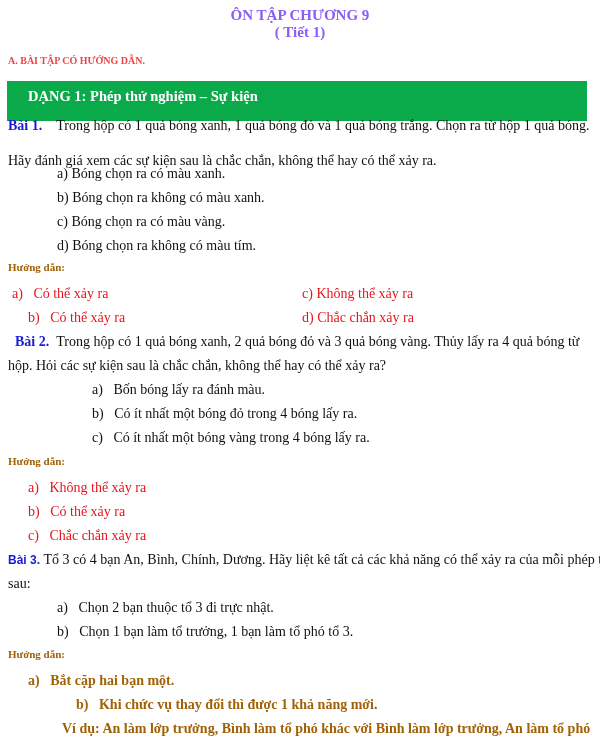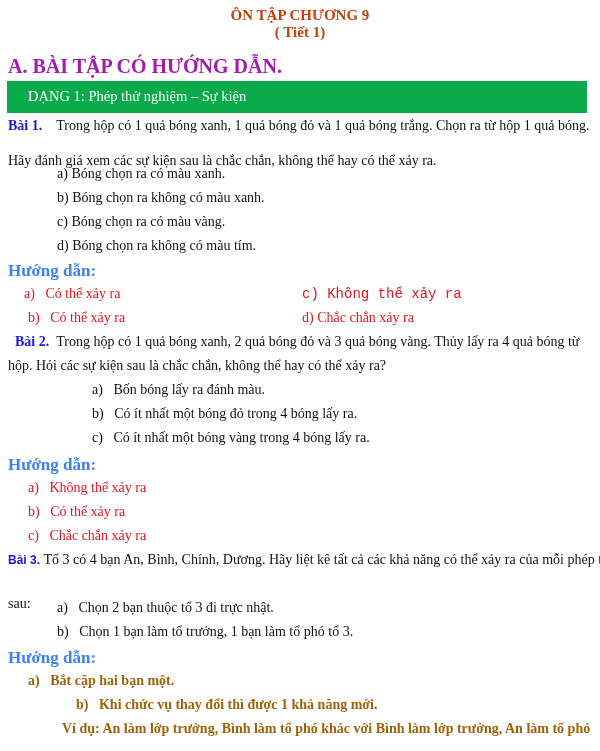--- a/index.html
+++ b/index.html
@@ -1,26 +1,26 @@
 <!DOCTYPE html>
 <html><head>
   <meta charset="utf-8">
   <style>
     html, body { margin: 0; padding: 0; background: #ffffff; }
     body { width: 600px; height: 751px; overflow: hidden; position: relative;
       font-family: "Liberation Serif", "DejaVu Serif", serif; color: #111; font-size: 14px; }
     .abs { position: absolute; white-space: nowrap; }
-    .title { left: 0; width: 600px; text-align: center; color: #c2410c; font-weight: bold; font-size: 15px; }
-    .section { color: #a21caf; font-weight: bold; font-size: 20px; }
-    .banner { left: 7px; top: 81px; width: 580px; height: 32px; background: #0aaa4b; }
+    .title { left: 0; width: 600px; text-align: center; color: #8b5cf6; font-weight: bold; font-size: 15px; }
+    .section { color: #ef4444; font-weight: bold; font-size: 10px; }
+    .banner { left: 7px; top: 81px; width: 580px; height: 40px; background: #0aaa4b; font-weight: bold; }
     .banner span { position: absolute; left: 21px; top: 7px; color: #ffffff; font-size: 14.5px; }
     .blue { color: #1a1ad6; font-weight: bold; }
     .red { color: #e8141c; }
     .redb { color: #a16207; font-weight: bold; }
-    .hd { color: #3b82f6; font-weight: bold; font-size: 17px; }
+    .hd { color: #a16207; font-weight: bold; font-size: 11px; }
     .small-blue { color: #1a1ad6; font-weight: bold; font-size: 12px; font-family: "Liberation Sans", sans-serif; }
   </style>
 </head>
 <body>
 
 <div class="abs title" style="top:7px;">ÔN TẬP CHƯƠNG 9</div>
 <div class="abs title" style="top:24px;">( Tiết 1)</div>
 
 <div class="abs section" style="left:8px; top:55px;">A. BÀI TẬP CÓ HƯỚNG DẪN.</div>
 
@@ -31,27 +31,27 @@
 <div class="abs" style="left:8px; top:118px;">
   <span class="blue">Bài 1.</span>&nbsp;&nbsp;&nbsp;&nbsp;<span>Trong hộp có 1 quả bóng xanh, 1 quả bóng đỏ và 1 quả bóng trắng. Chọn ra từ hộp 1 quả bóng.</span>
 </div>
 <div class="abs" style="left:8px; top:142px;margin-top:11px;">Hãy đánh giá xem các sự kiện sau là chắc chắn, không thể hay có thể xảy ra.</div>
 <div class="abs" style="left:57px; top:166px;">a) Bóng chọn ra có màu xanh.</div>
 <div class="abs" style="left:57px; top:190px;">b) Bóng chọn ra không có màu xanh.</div>
 <div class="abs" style="left:57px; top:214px;">c) Bóng chọn ra có màu vàng.</div>
 <div class="abs" style="left:57px; top:238px;">d) Bóng chọn ra không có màu tím.</div>
 
 <div class="abs hd" style="left:8px; top:261px;">Hướng dẫn:</div>
-<div class="abs red" style="left:24px; top:286px;">
+<div class="abs red" style="left:12px; top:286px;">
   <span>a)</span>&nbsp;&nbsp;&nbsp;<span>Có thể xảy ra</span>
 </div>
 <div class="abs red" style="left:28px; top:310px;">
   <span>b)</span>&nbsp;&nbsp;&nbsp;<span>Có thể xảy ra</span>
 </div>
-<div class="abs red" style="left:302px; top:286px;font-family:Liberation Mono, monospace;">
+<div class="abs red" style="left:302px; top:286px;">
   <span>c)</span>&nbsp;<span>Không thể xảy ra</span>
 </div>
 <div class="abs red" style="left:302px; top:310px;">
   <span>d)</span>&nbsp;<span>Chắc chắn xảy ra</span>
 </div>
 
 <div class="abs" style="left:8px; top:334px;margin-left:7px;">
   <span class="blue">Bài 2.</span>&nbsp;&nbsp;<span>Trong hộp có 1 quả bóng xanh, 2 quả bóng đỏ và 3 quả bóng vàng. Thủy lấy ra 4 quả bóng từ</span>
 </div>
 <div class="abs" style="left:8px; top:358px;">hộp. Hỏi các sự kiện sau là chắc chắn, không thể hay có thể xảy ra?</div>
@@ -72,21 +72,21 @@
 <div class="abs red" style="left:28px; top:504px;">
   <span>b)</span>&nbsp;&nbsp;&nbsp;<span>Có thể xảy ra</span>
 </div>
 <div class="abs red" style="left:28px; top:528px;">
   <span>c)</span>&nbsp;&nbsp;&nbsp;<span>Chắc chắn xảy ra</span>
 </div>
 
 <div class="abs" style="left:8px; top:552px;">
   <span class="small-blue">Bài 3.</span>&nbsp;<span>Tổ 3 có 4 bạn An,  Bình, Chính, Dương. Hãy liệt kê tất cả các khả năng có thể xảy ra của mỗi phép thử</span>
 </div>
-<div class="abs" style="left:8px; top:576px;margin-top:20px;">sau:</div>
+<div class="abs" style="left:8px; top:576px;">sau:</div>
 <div class="abs" style="left:57px; top:600px;">
   <span>a)</span>&nbsp;&nbsp;&nbsp;<span>Chọn 2 bạn thuộc tổ 3 đi trực nhật.</span>
 </div>
 <div class="abs" style="left:57px; top:624px;">
   <span>b)</span>&nbsp;&nbsp;&nbsp;<span>Chọn 1 bạn làm tổ trưởng, 1 bạn làm tổ phó tổ 3.</span>
 </div>
 
 <div class="abs hd" style="left:8px; top:648px;">Hướng dẫn:</div>
 <div class="abs redb" style="left:28px; top:673px;">
   <span>a)</span>&nbsp;&nbsp;&nbsp;<span>Bắt cặp hai bạn một.</span>

